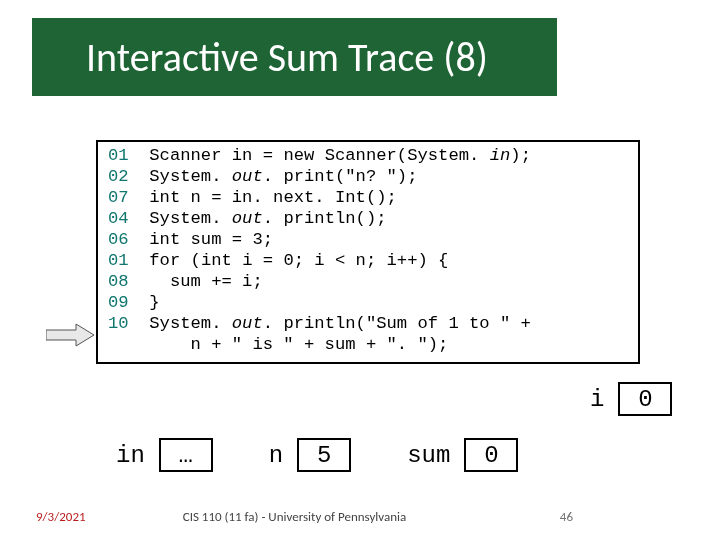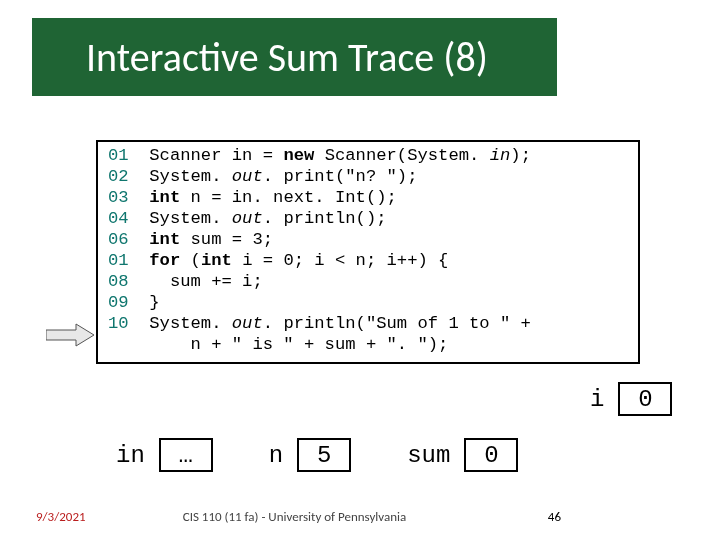--- a/index.html
+++ b/index.html
@@ -52,21 +52,21 @@
     font-family: Consolas, "Courier New", monospace;
     font-size: 17.2px;
     line-height: 1.22;
     color: #000;
     background: #fff;
   }
   .code-line {
     white-space: pre;
   }
   .ln { color: #0f766e; }
-  .kw { font-weight: bold; }
+  .kw { font-weight: normal; }
   .it { font-style: italic; }
   .arrow {
     position: absolute;
     left: 46px;
     top: 322px;
     width: 50px;
     height: 26px;
   }
   .arrow svg { width: 50px; height: 26px; display: block; }
   .var-i {
@@ -116,23 +116,23 @@
     bottom: 16px;
     left: 0;
     right: 8px;
     text-align: center;
     font-size: 13px;
     color: #444;
   }
   .footer-num {
     position: absolute;
     bottom: 16px;
-    right: 36px;
+    right: 24px;
     font-size: 13px;
-    color: #000000;
+    color: #737373;
   }
 </style>
 </head>
 <body>
 
 <div class="slide">
 
   <div class="title-band">
     <h1>Interactive Sum Trace (8)</h1>
   </div>
@@ -140,21 +140,21 @@
 
   <div class="arrow">
     <svg viewBox="0 0 50 26">
       <polygon points="0,8 30,8 30,2 48,13 30,24 30,18 0,18" fill="#e8e8e8" stroke="#555" stroke-width="1"></polygon>
     </svg>
   </div>
 
   <div class="code-box">
     <div class="code-line"><span class="ln">01</span>  <span>Scanner in = </span><span class="kw">new</span><span> Scanner(System. </span><span class="it">in</span><span>);</span></div>
     <div class="code-line"><span class="ln">02</span>  <span>System. </span><span class="it">out</span><span>. print("n? ");</span></div>
-    <div class="code-line"><span class="ln">03</span>  <span></span><span class="kw">int</span><span> n = in. next. Int();</span></div>
+    <div class="code-line"><span class="ln">07</span>  <span></span><span class="kw">int</span><span> n = in. next. Int();</span></div>
     <div class="code-line"><span class="ln">04</span>  <span>System. </span><span class="it">out</span><span>. println();</span></div>
     <div class="code-line"><span class="ln">06</span>  <span></span><span class="kw">int</span><span> sum = 3;</span></div>
     <div class="code-line"><span class="ln">01</span>  <span></span><span class="kw">for</span><span> (</span><span class="kw">int</span><span> i = 0; i &lt; n; i++) {</span></div>
     <div class="code-line"><span class="ln">08</span>  <span>  sum += i;</span></div>
     <div class="code-line"><span class="ln">09</span>  <span>}</span></div>
     <div class="code-line"><span class="ln">10</span>  <span>System. </span><span class="it">out</span><span>. println("Sum of 1 to " +</span></div>
     <div class="code-line"><span class="ln">  </span>  <span>    n + " is " + sum + ". ");</span></div>
   </div>
 
   <div class="var-i">

